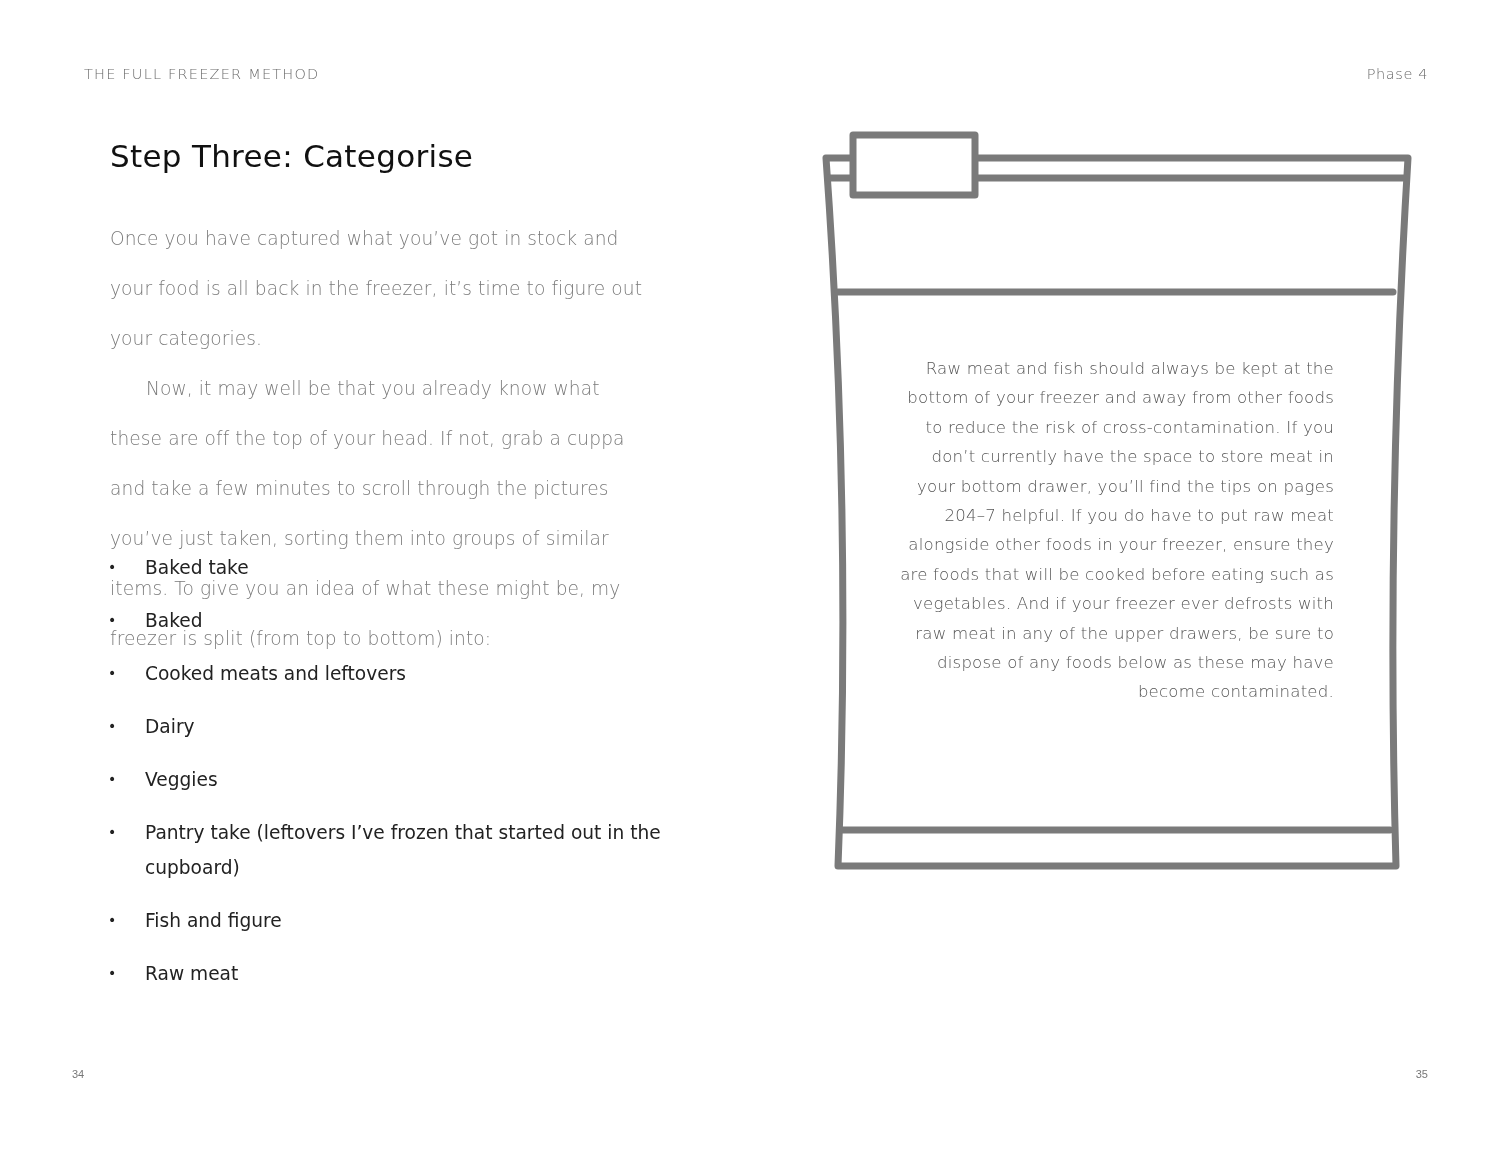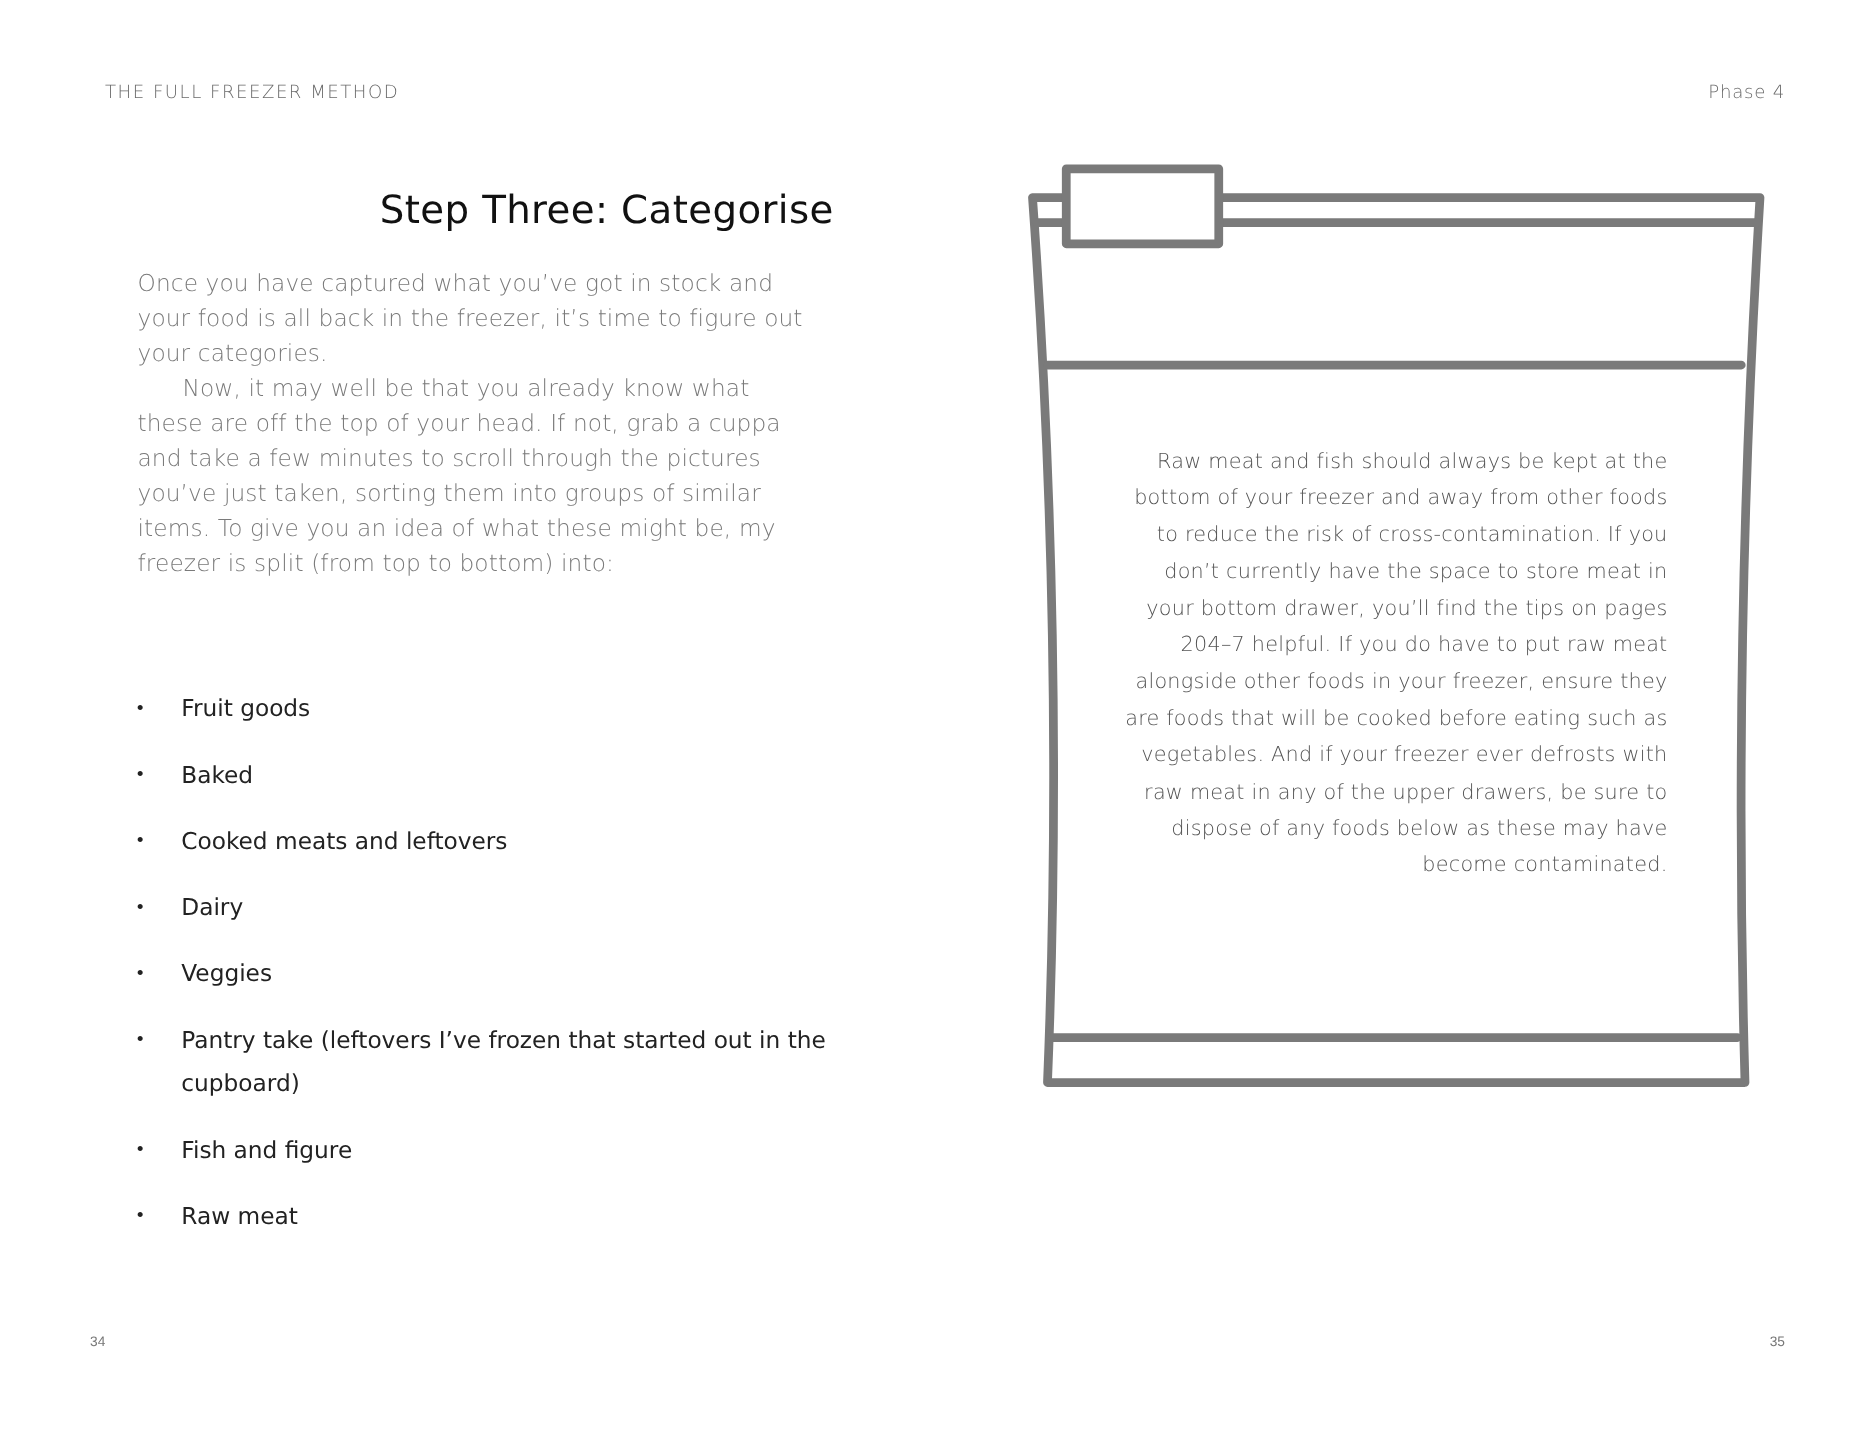--- a/index.html
+++ b/index.html
@@ -42,34 +42,34 @@
       left: 0;
       top: 0;
       width: 750px;
       height: 1155px;
     }
     .step-title {
       position: absolute;
       left: 110px;
       width: 545px;
       top: 138px;
-      text-align: right;
+      text-align: left;
       font-size: 31px;
       font-weight: 400;
       color: #111;
       letter-spacing: 0.3px;
-      margin: 12px;
+      margin: 0;
     }
     .body-text {
       position: absolute;
       left: 110px;
       top: 214px;
       width: 540px;
       font-size: 18.6px;
-      line-height: 28px;
+      line-height: 50px;
       color: #7a7a7a;
       font-weight: 300;
       letter-spacing: 0.1px;
     }
     .body-text p { margin: 0; }
     .body-text p.indent { text-indent: 36px; }
 
     .category-list {
       position: absolute;
       left: 108px;
@@ -146,21 +146,21 @@
 
 <div class="left-page">
   <h1 class="step-title">Step Three: Categorise</h1>
 
   <div class="body-text">
     <p>Once you have captured what you’ve got in stock and your food is all back in the freezer, it’s time to figure out your categories.</p>
     <p class="indent">Now, it may well be that you already know what these are off the top of your head. If not, grab a cuppa and take a few minutes to scroll through the pictures you’ve just taken, sorting them into groups of similar items. To give you an idea of what these might be, my freezer is split (from top to bottom) into:</p>
   </div>
 
   <ul class="category-list">
-    <li><span class="bullet">•</span><span>Fruit goods</span></li>
+    <li><span class="bullet">•</span><span>Baked take</span></li>
     <li><span class="bullet">•</span><span>Baked</span></li>
     <li><span class="bullet">•</span><span>Cooked meats and leftovers</span></li>
     <li><span class="bullet">•</span><span>Dairy</span></li>
     <li><span class="bullet">•</span><span>Veggies</span></li>
     <li><span class="bullet">•</span><span>Pantry take (leftovers I’ve frozen that started out in the cupboard)</span></li>
     <li><span class="bullet">•</span><span>Fish and figure</span></li>
     <li><span class="bullet">•</span><span>Raw meat</span></li>
   </ul>
 
   <div class="folio left">34</div>

